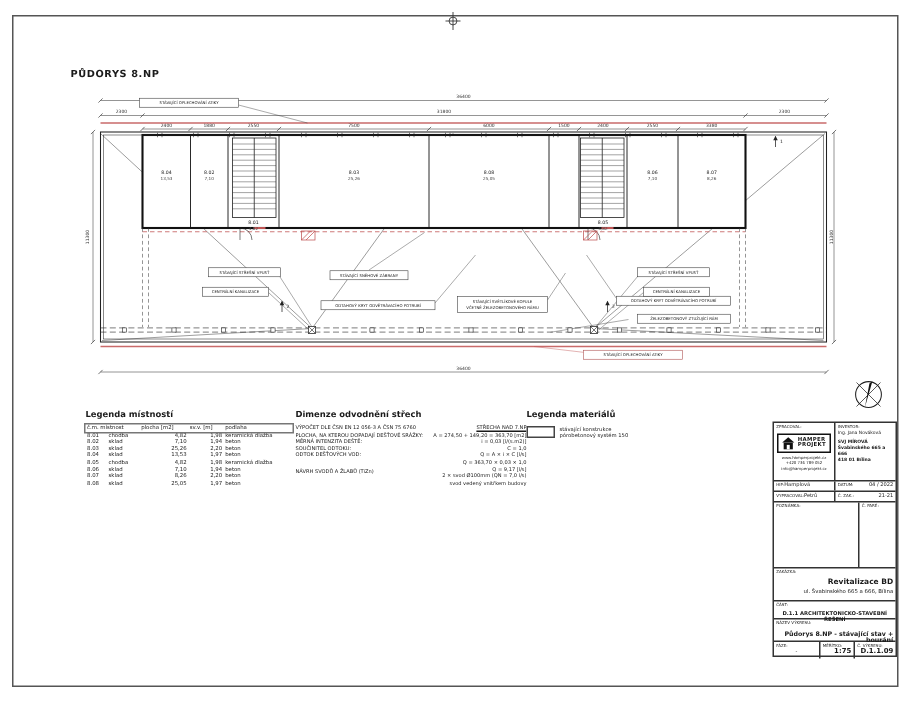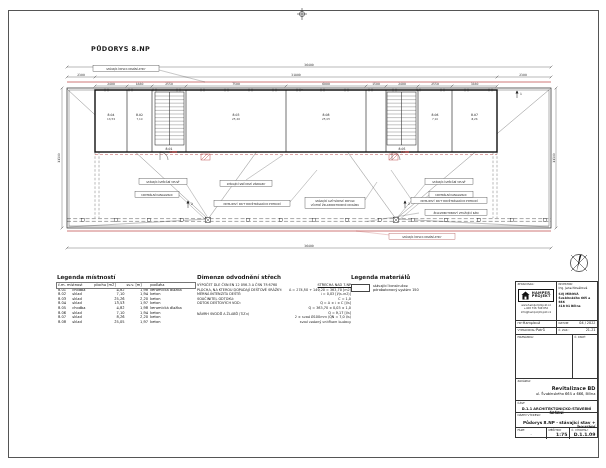--- a/index.html
+++ b/index.html
@@ -1,20 +1,20 @@
 <!DOCTYPE html>
 <html><head>
 <meta charset="utf-8">
 <style>
   html,body{margin:0;padding:0;background:#fff;}
   #page{position:relative;width:606px;height:468px;background:#ffffff;overflow:hidden;
         font-family:"DejaVu Sans",sans-serif;color:#1a1a1a;}
   .abs{position:absolute;}
   #frame{left:8px;top:10px;width:589px;height:446px;border:0.8px solid #555;}
-  #sheet-title{left:47px;top:45px;font-size:6.5px;font-weight:bold;letter-spacing:.4px;margin-left:44px;}
+  #sheet-title{left:47px;top:45px;font-size:6.5px;font-weight:bold;letter-spacing:.4px;}
   
   .legend-h{font-size:5.6px;font-weight:bold;}
   #room-legend{left:57px;top:274px;width:140px;}
   #room-table{margin-top:3px;border-collapse:collapse;font-size:3.6px;line-height:4.6px;width:138px;}
   #room-table th{font-weight:normal;text-align:left;padding:0 1px;}
   #room-table td{padding:0 1px;white-space:nowrap;}
   #room-table thead tr{outline:0.5px solid #777;}
   .num{text-align:right;}
   #drainage{left:197px;top:274px;width:155px;}
   .drain-cols{display:flex;margin-top:3px;}

